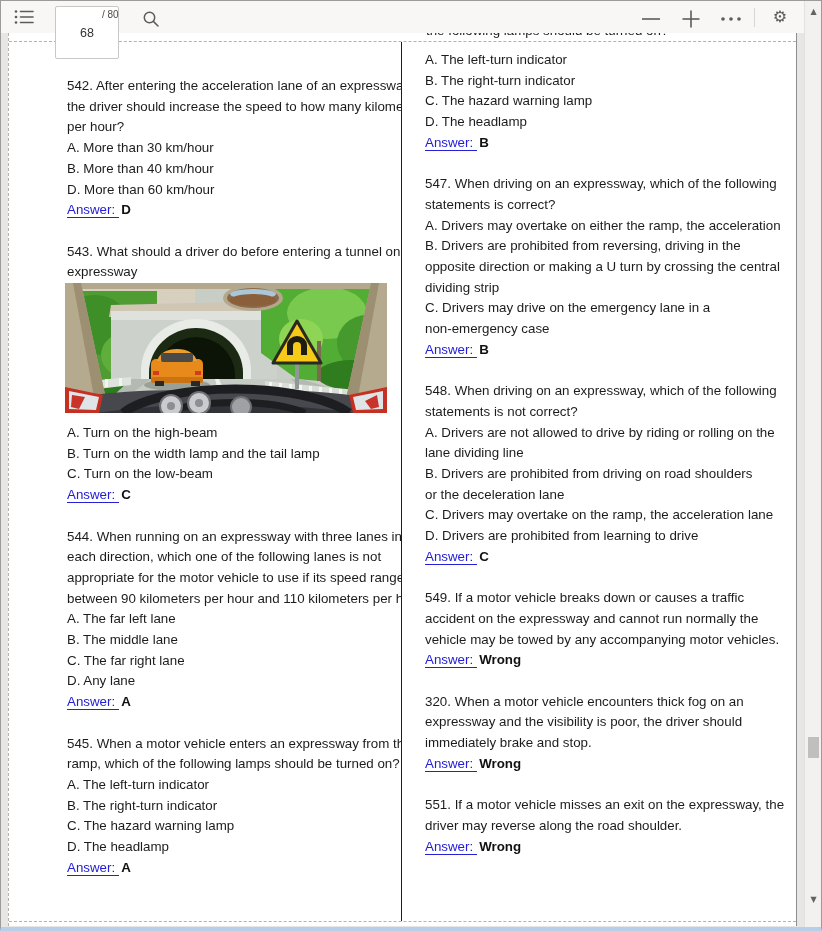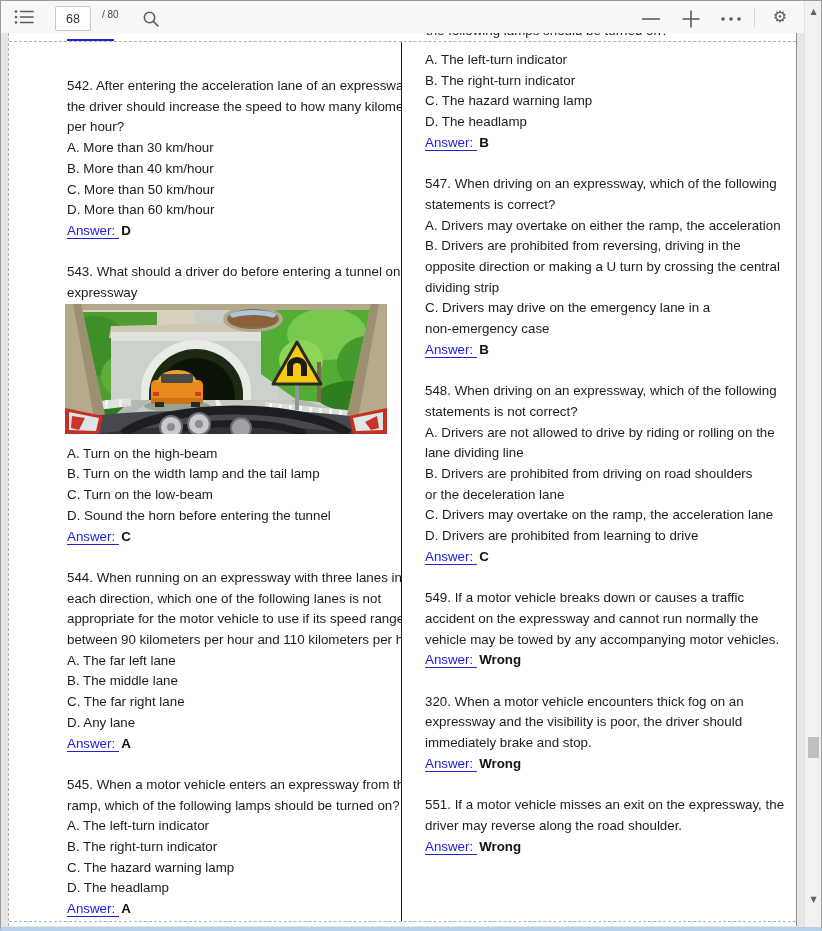--- a/index.html
+++ b/index.html
@@ -17,21 +17,21 @@
   
   .toolbar{
     position:absolute;left:0;top:0;width:805px;height:33px;
     background:#f8f7f6;z-index:10;
   }
   .tb-btn{background:none;border:none;padding:0;margin:0;cursor:pointer;position:absolute;}
   .toc-btn{left:14px;top:8px;width:22px;height:18px;}
   .page-input{
     position:absolute;left:55px;top:6px;width:34px;height:23px;
     border:1px solid #c9c7c5;border-radius:2px;background:#fff;
-    text-align:center;font:12.5px "Liberation Sans",sans-serif;color:#333;padding:0;
+    text-align:center;font:12.5px "Liberation Sans",sans-serif;color:#333;padding:14px;
   }
   .page-total{
     position:absolute;left:102px;top:9px;font-size:10px;color:#4a4a4a;
   }
   .search-btn{left:142px;top:10px;width:18px;height:18px;}
   .minus-btn{left:641px;top:10px;width:20px;height:18px;}
   .plus-btn{left:681px;top:9px;width:20px;height:20px;}
   .more-btn{left:719px;top:9px;width:24px;height:20px;}
   .tb-divider{position:absolute;left:754px;top:8px;width:1px;height:19px;background:#d8d6d4;}
   .gear-btn{left:769px;top:5px;width:22px;height:24px;font-family:"DejaVu Sans",sans-serif;
@@ -149,21 +149,20 @@
       <div class="clipped-line">the following lamps should be turned on?</div>
     </div>
     <div class="qtable">
       <div class="cell cell-left">
           <div class="question-block">
             <div class="q-line">542. After entering the acceleration lane of an expressway,</div>
             <div class="q-line">the driver should increase the speed to how many kilometers</div>
             <div class="q-line">per hour?</div>
             <div class="q-line">A. More than 30 km/hour</div>
             <div class="q-line">B. More than 40 km/hour</div>
-            <div class="q-line">C. More than 50 km/hour</div>
             <div class="q-line">D. More than 60 km/hour</div>
             <div class="q-line answer-line"><span class="answer-link">Answer:</span><span class="answer-value">D</span></div>
           </div>
           <div class="question-block">
             <div class="q-line">543. What should a driver do before entering a tunnel on an</div>
             <div class="q-line">expressway</div>
             <svg class="qimg" viewBox="0 0 322 130">
     <rect width="322" height="130" fill="#c8cdc6"></rect>
     <rect x="0" y="0" width="130" height="22" fill="#d7d0bf"></rect>
     <polygon points="0,8 92,8 92,100 0,108" fill="#4f9c33"></polygon>
@@ -242,21 +241,20 @@
     <polygon points="0,104 38,112 34,130 0,130" fill="#c43022"></polygon>
     <polygon points="4,108 34,114 31,127 4,126" fill="#dfe4e6"></polygon>
     <polygon points="7,112 20,114 14,126 6,124" fill="#c8342a"></polygon>
     <polygon points="322,104 284,112 288,130 322,130" fill="#c43022"></polygon>
     <polygon points="318,108 288,114 291,127 318,126" fill="#dfe4e6"></polygon>
     <polygon points="312,112 300,118 306,126 314,124" fill="#c8342a"></polygon>
   </svg>
             <div class="q-line">A. Turn on the high-beam</div>
             <div class="q-line">B. Turn on the width lamp and the tail lamp</div>
             <div class="q-line">C. Turn on the low-beam</div>
-            <div class="q-line">D. Sound the horn before entering the tunnel</div>
             <div class="q-line answer-line"><span class="answer-link">Answer:</span><span class="answer-value">C</span></div>
           </div>
           <div class="question-block">
             <div class="q-line">544. When running on an expressway with three lanes in</div>
             <div class="q-line">each direction, which one of the following lanes is not</div>
             <div class="q-line">appropriate for the motor vehicle to use if its speed ranges</div>
             <div class="q-line">between 90 kilometers per hour and 110 kilometers per hour?</div>
             <div class="q-line">A. The far left lane</div>
             <div class="q-line">B. The middle lane</div>
             <div class="q-line">C. The far right lane</div>

